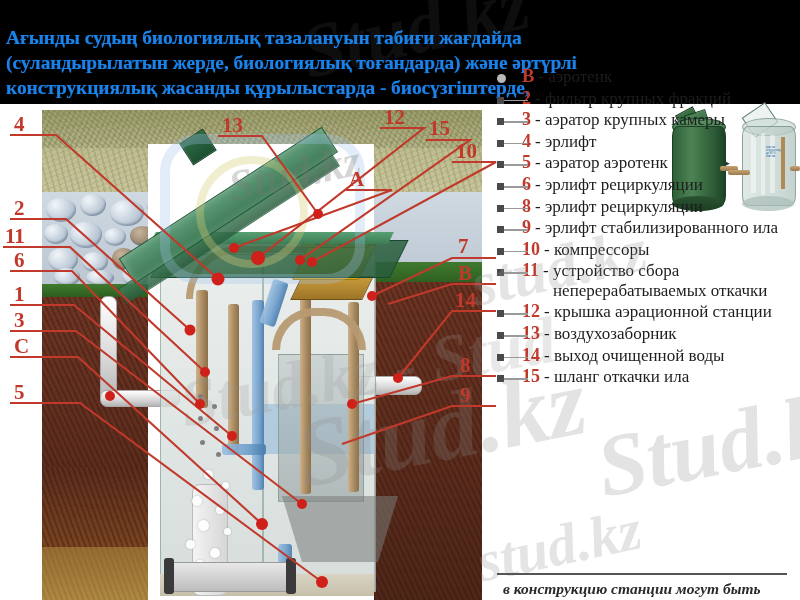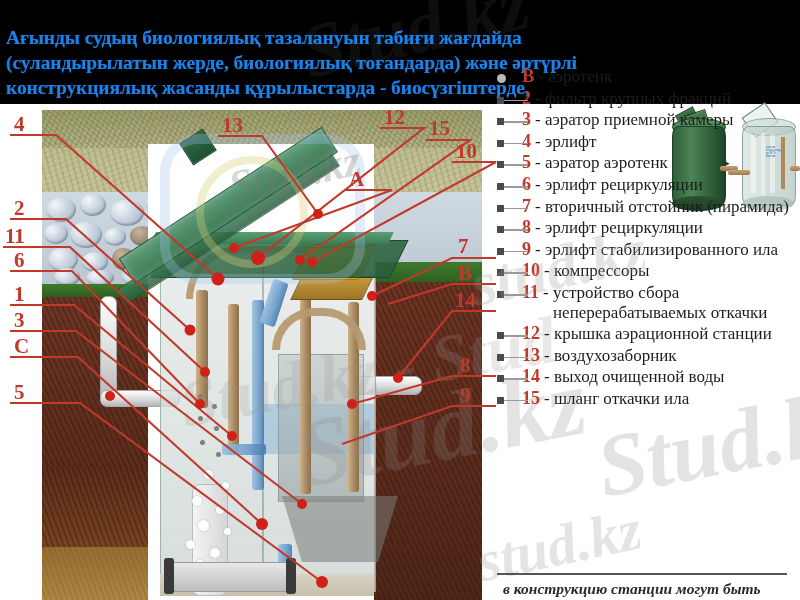--- a/index.html
+++ b/index.html
@@ -405,41 +405,36 @@
       <span class="leg-txt">- аэротенк</span>
     </div>
     <div class="leg-row">
       <span class="leg-bullet square"></span>
       <span class="leg-key">2</span>
       <span class="leg-txt">- фильтр крупных фракций</span>
     </div>
     <div class="leg-row">
       <span class="leg-bullet square"></span>
       <span class="leg-key">3</span>
-      <span class="leg-txt">- аэратор приемной камеры</span>
+      <span class="leg-txt">- аэратор крупных камеры</span>
     </div>
     <div class="leg-row">
       <span class="leg-bullet square"></span>
       <span class="leg-key">4</span>
       <span class="leg-txt">- эрлифт</span>
     </div>
     <div class="leg-row">
       <span class="leg-bullet square"></span>
       <span class="leg-key">5</span>
       <span class="leg-txt">- аэратор аэротенк</span>
     </div>
     <div class="leg-row">
       <span class="leg-bullet square"></span>
       <span class="leg-key">6</span>
       <span class="leg-txt">- эрлифт рециркуляции</span>
-    </div>
-    <div class="leg-row">
-      <span class="leg-bullet square"></span>
-      <span class="leg-key">7</span>
-      <span class="leg-txt">- вторичный отстойник (пирамида)</span>
     </div>
     <div class="leg-row">
       <span class="leg-bullet square"></span>
       <span class="leg-key">8</span>
       <span class="leg-txt">- эрлифт рециркуляции</span>
     </div>
     <div class="leg-row">
       <span class="leg-bullet square"></span>
       <span class="leg-key">9</span>
       <span class="leg-txt">- эрлифт стабилизированного ила</span>

